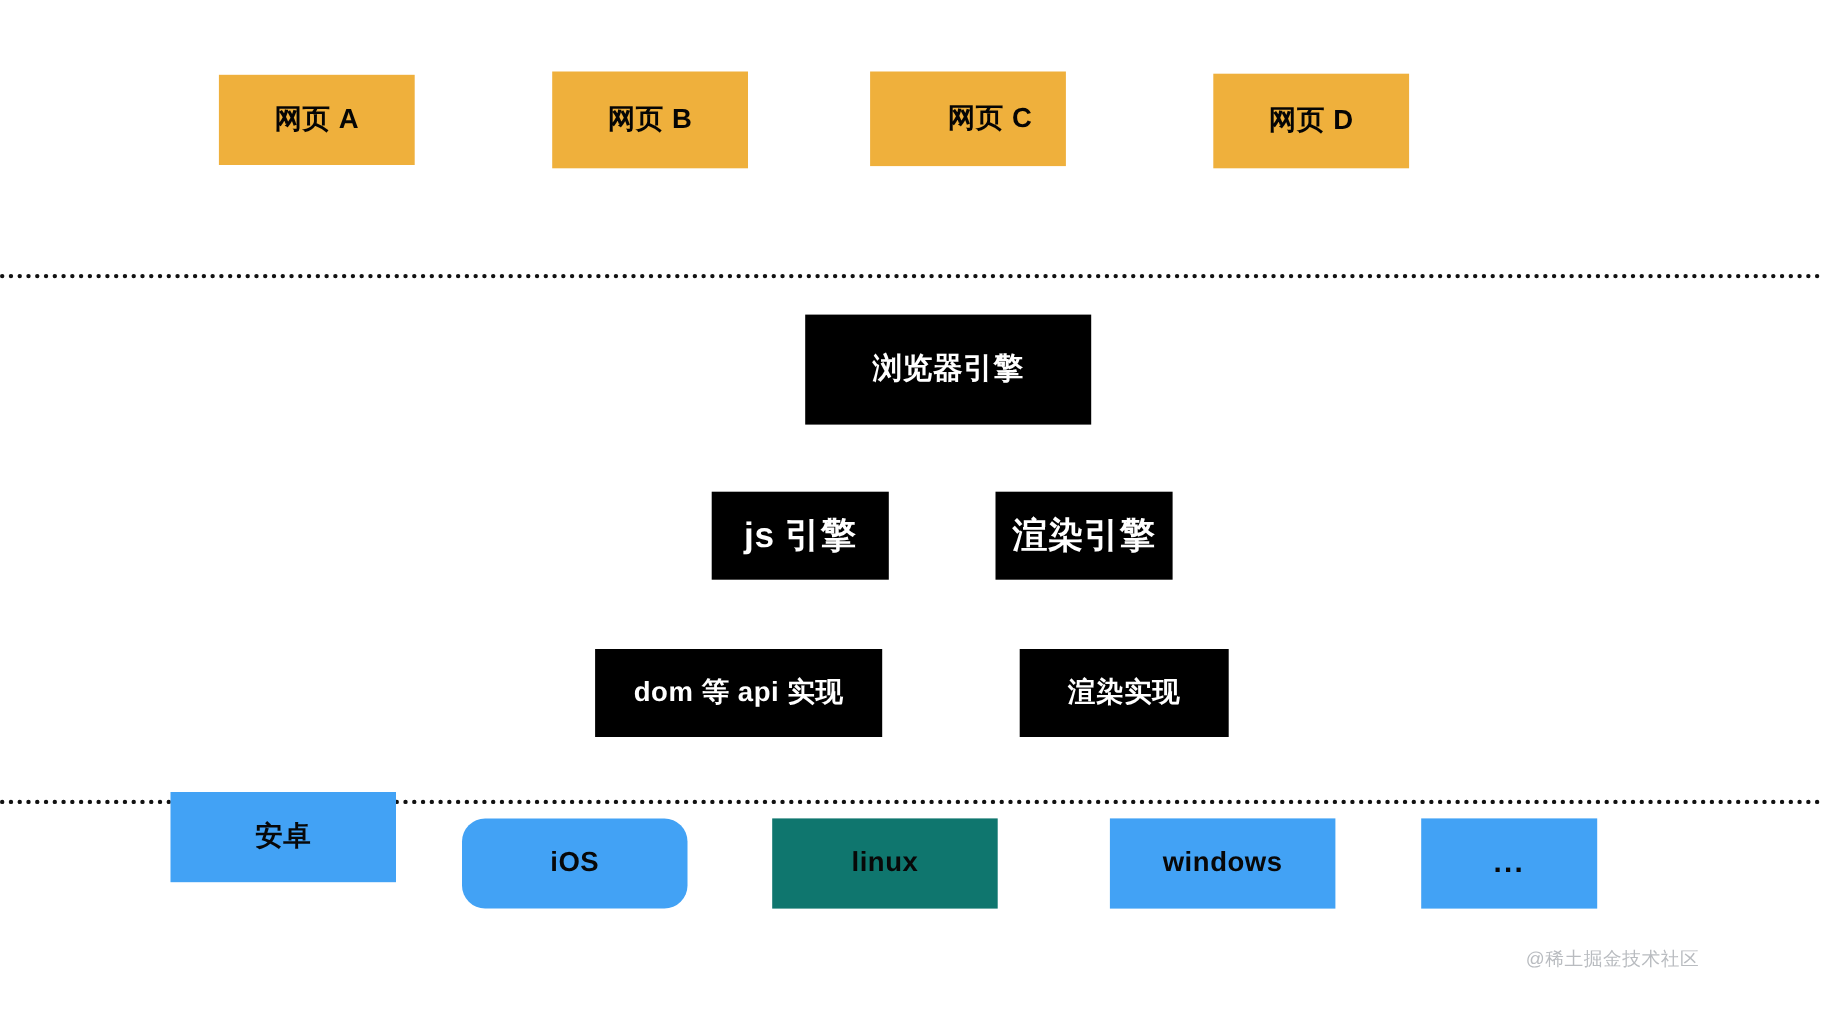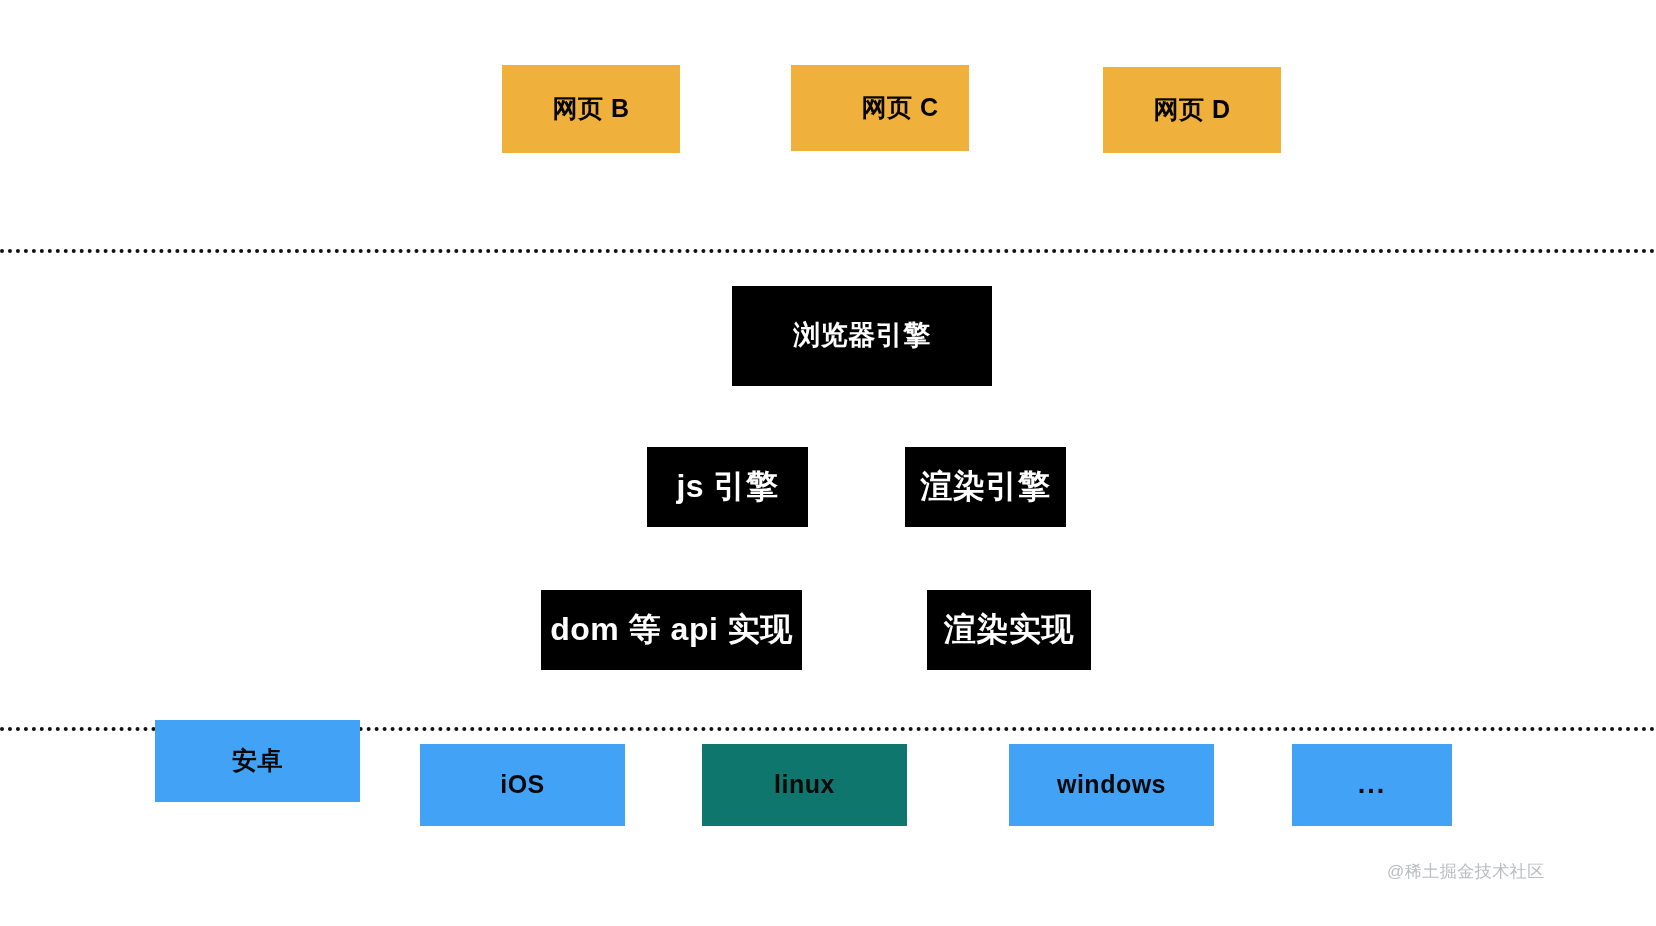--- a/index.html
+++ b/index.html
@@ -43,21 +43,21 @@
   
   .engine-box {
     background: #000000;
     color: #ffffff;
     font-weight: bold;
     letter-spacing: 0.5px;
     margin-left: 40px;
   }
   .engine-box.lvl-1 { font-size: 27px; }
   .engine-box.lvl-2 { font-size: 32px; }
-  .engine-box.lvl-3 { font-size: 32px; }
+  .engine-box.lvl-3 { font-size: 25px; }
 
   
   .os-box {
     background: #42a2f5;
     color: #080808;
     font-size: 25px;
     font-weight: bold;
     letter-spacing: 0.5px;
   }
   .os-box.ellipsis { font-size: 27px; letter-spacing: 2px; }
@@ -78,35 +78,36 @@
     color: #b9bcc0;
     letter-spacing: 0.5px;
     white-space: nowrap;
   }
 </style>
 </head>
 <body>
 
 <div id="canvas" style="background: rgb(255, 255, 255);">
 
+  <div class="box page-box" style="left: 199px; top: 68px; width: 178px; height: 82px; background: rgb(239, 176, 60);">网页 A</div>
   <div class="box page-box" style="left: 502px; top: 65px; width: 178px; height: 88px; background: rgb(239, 176, 60);">网页 B</div>
   <div class="box page-box" style="left: 791px; top: 65px; width: 178px; height: 86px; background: rgb(239, 176, 60); padding-left: 40px;">网页 C</div>
   <div class="box page-box" style="left: 1103px; top: 67px; width: 178px; height: 86px; background: rgb(239, 176, 60);">网页 D</div>
 
   <div class="divider" style="top: 249px; border-top-color: rgb(17, 17, 17);"></div>
 
   <div class="box engine-box lvl-1" style="left: 692px; top: 286px; width: 260px; height: 100px; background: rgb(0, 0, 0);">浏览器引擎</div>
   <div class="box engine-box lvl-2" style="left: 607px; top: 447px; width: 161px; height: 80px; background: rgb(0, 0, 0);">js 引擎</div>
   <div class="box engine-box lvl-2" style="left: 865px; top: 447px; width: 161px; height: 80px; background: rgb(0, 0, 0);">渲染引擎</div>
   <div class="box engine-box lvl-3" style="left: 501px; top: 590px; width: 261px; height: 80px; background: rgb(0, 0, 0);">dom 等 api 实现</div>
-  <div class="box engine-box lvl-3" style="left: 887px; top: 590px; width: 164px; height: 80px; background: rgb(0, 0, 0); text-align: center;">渲染实现</div>
+  <div class="box engine-box lvl-3" style="left: 887px; top: 590px; width: 190px; height: 80px; background: rgb(0, 0, 0); text-align: center;">渲染实现</div>
 
   <div class="divider" style="top: 727px; border-top-color: rgb(17, 17, 17);"></div>
 
   <div class="box os-box" style="left: 155px; top: 720px; width: 205px; height: 82px; background: rgb(66, 162, 245);">安卓</div>
-  <div class="box os-box" style="left: 420px; top: 744px; width: 205px; height: 82px; background: rgb(66, 162, 245);">iOS</div>
+  <div class="box os-box" style="left: 420px; top: 744px; width: 205px; height: 82px; background: rgb(66, 162, 245); border-radius: 21px;">iOS</div>
   <div class="box os-box" style="left: 702px; top: 744px; width: 205px; height: 82px; background: #0f766e;">linux</div>
   <div class="box os-box" style="left: 1009px; top: 744px; width: 205px; height: 82px; background: rgb(66, 162, 245);">windows</div>
   <div class="box os-box ellipsis" style="left: 1292px; top: 744px; width: 160px; height: 82px; background: rgb(66, 162, 245);">...</div>
 
   <div class="watermark" style="left: 1387px; top: 860px; color: rgb(185, 188, 192);">@稀土掘金技术社区</div>
 
 </div>
 
 </body></html>

